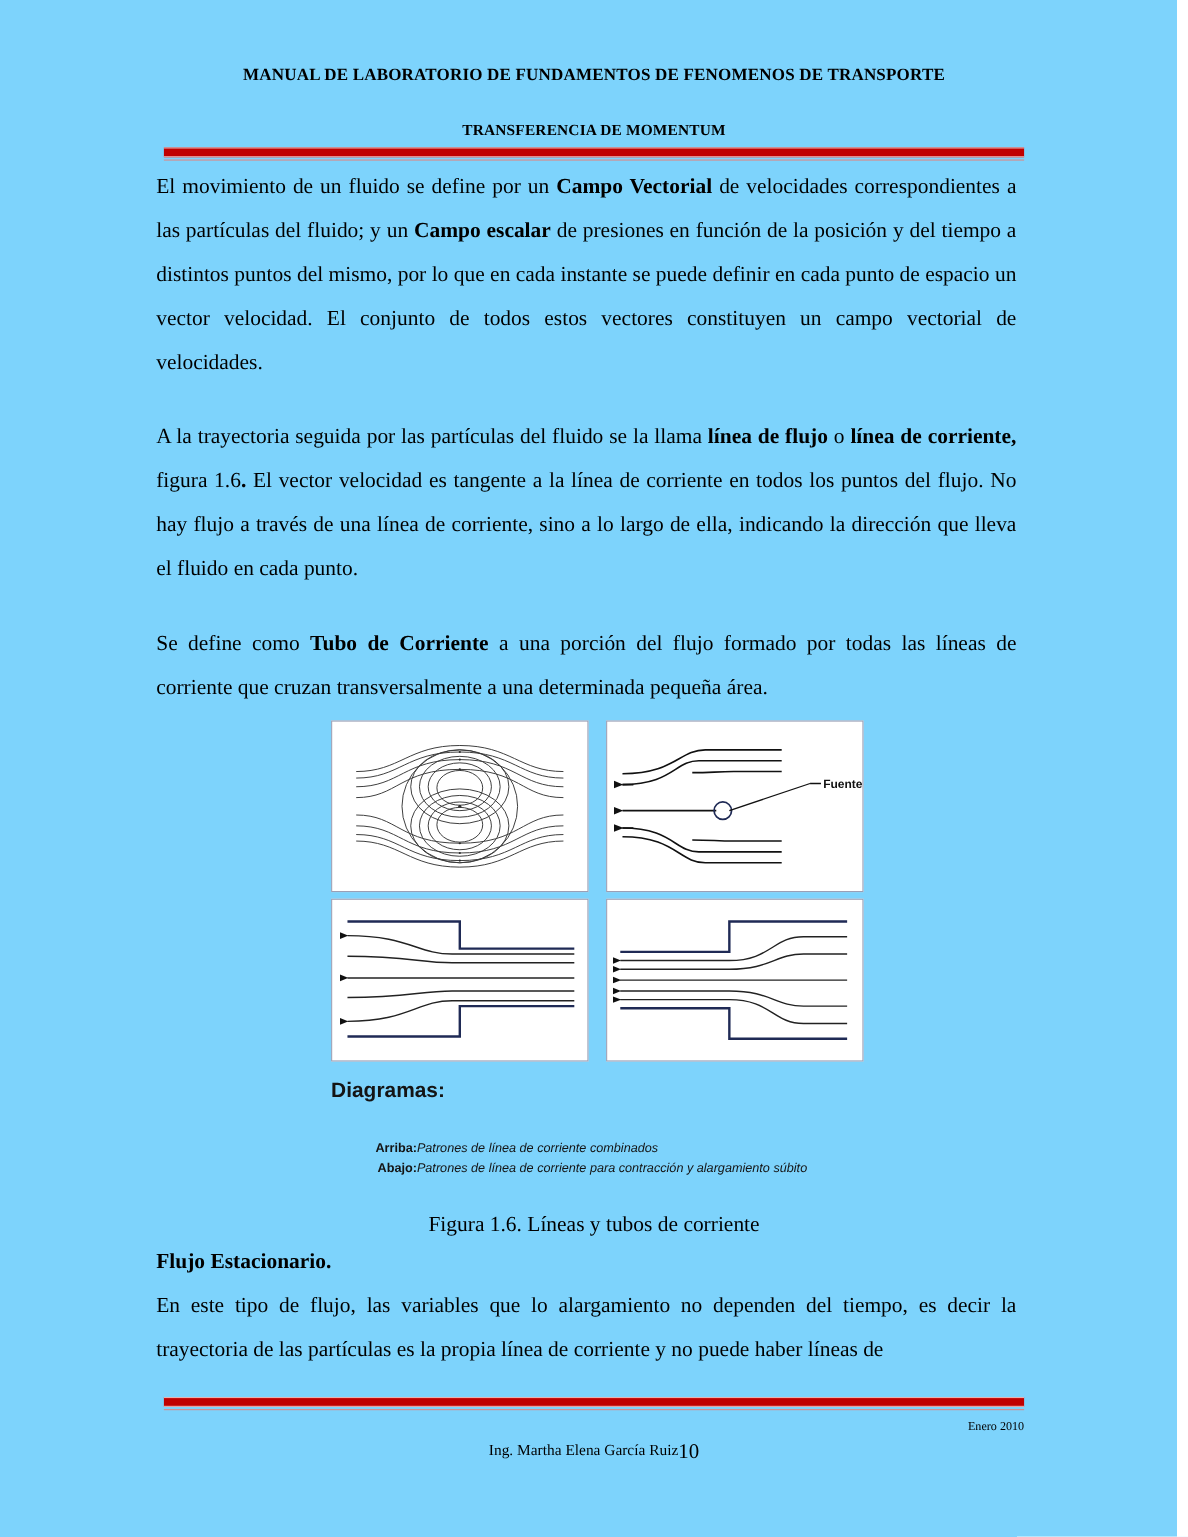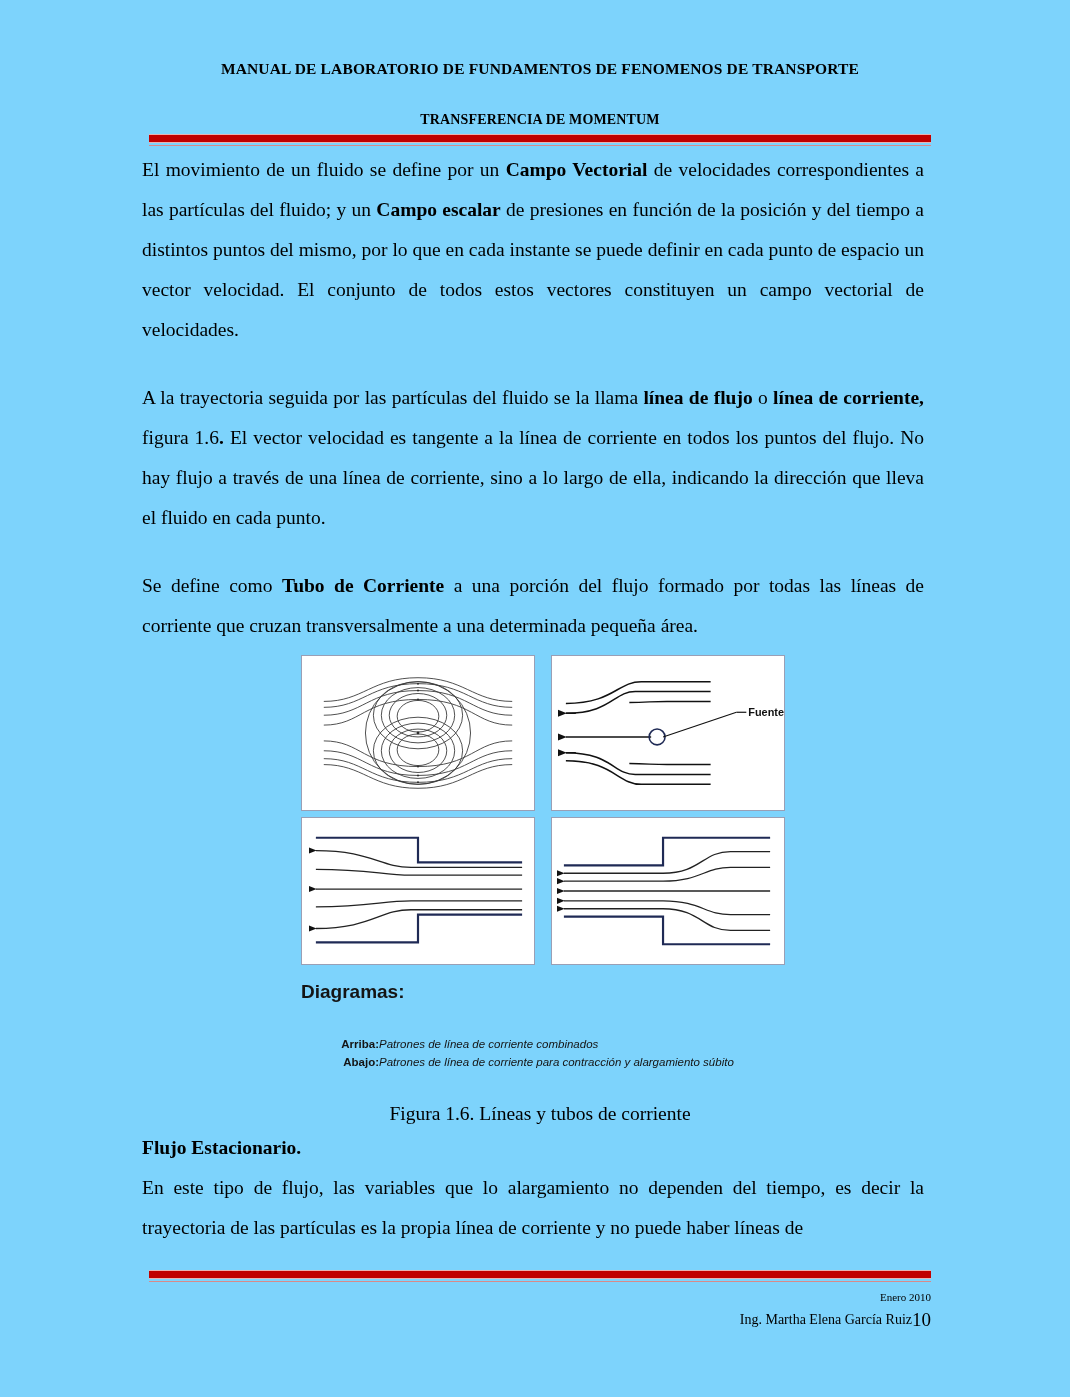--- a/index.html
+++ b/index.html
@@ -151,21 +151,21 @@
     width: 782px;
   }
   .footer-date {
     text-align: right;
     font-size: 11px;
     line-height: 20px;
   }
   .footer-row {
     display: flex;
     align-items: flex-end;
-    justify-content: flex-end;
+    justify-content: center;
     margin-top: 2px;
   }
   .footer-author {
     font-size: 14px;
     line-height: 22px;
   }
   .footer-page {
     font-size: 19px;
     line-height: 22px;
   }

